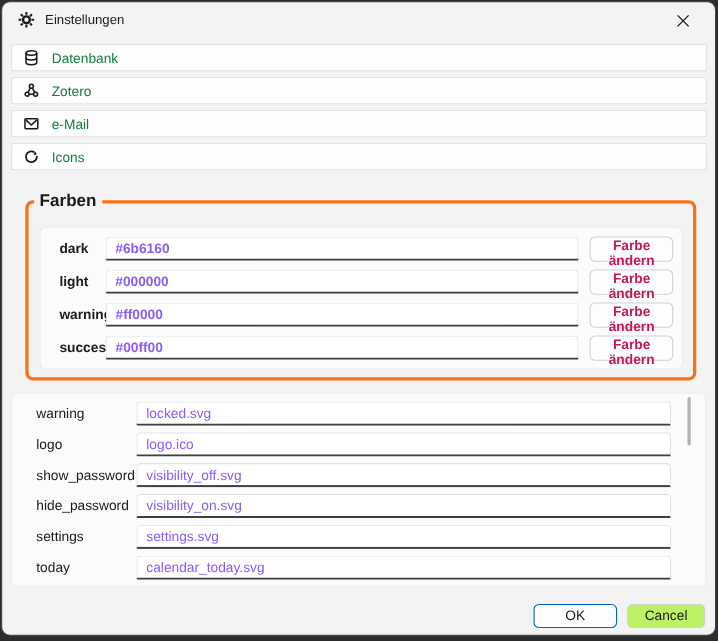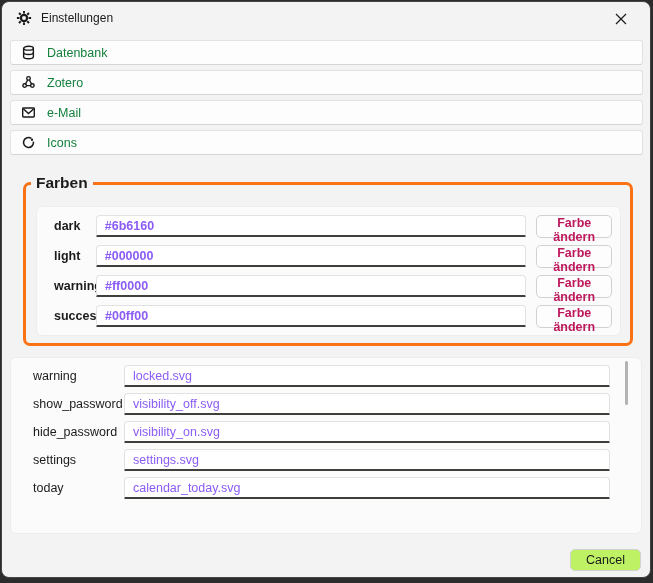--- a/index.html
+++ b/index.html
@@ -166,34 +166,39 @@
         </div>
       </div>
     </div>
 
     <div class="iconspanel">
       <div class="irow">
         <label>warning</label>
         <input class="fld" value="locked.svg" style="">
       </div>
       <div class="irow">
+        <label>logo</label>
+        <input class="fld" value="logo.ico" style="">
+      </div>
+      <div class="irow">
         <label>show_password</label>
         <input class="fld" value="visibility_off.svg" style="">
       </div>
       <div class="irow">
         <label>hide_password</label>
         <input class="fld" value="visibility_on.svg" style="">
       </div>
       <div class="irow">
         <label>settings</label>
         <input class="fld" value="settings.svg" style="">
       </div>
       <div class="irow">
         <label>today</label>
         <input class="fld" value="calendar_today.svg" style="">
       </div>
       <div class="vscroll-thumb"></div>
     </div>
 
+    <button class="ok-btn">OK</button>
     <button class="cancel-btn">Cancel</button>
 
   </div>
 </div>
 
 </body></html>

